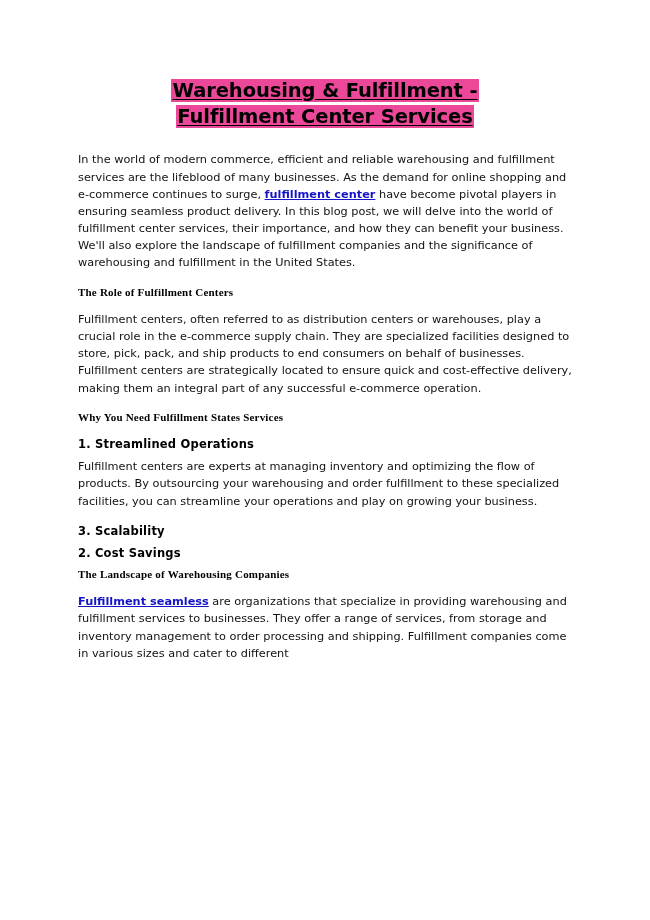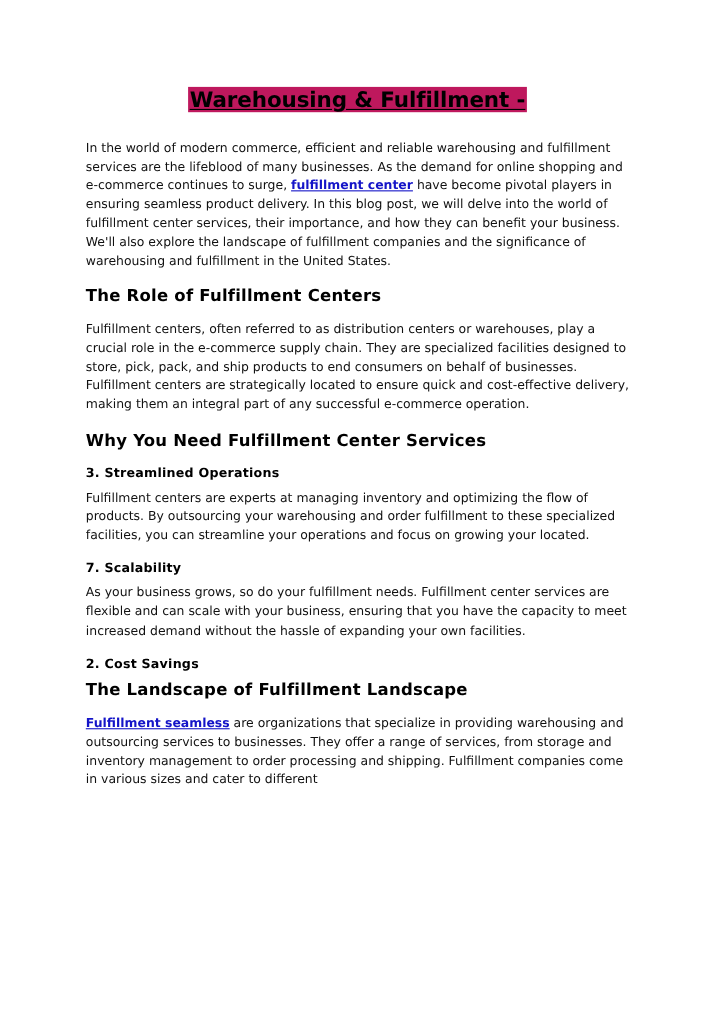--- a/index.html
+++ b/index.html
@@ -24,40 +24,41 @@
   }
   .doc-title {
     text-align: center;
     font-size: 19.5px;
     font-weight: bold;
     line-height: 1.32;
     margin: 18px 0 22px 0;
     letter-spacing: -0.1px;
   }
   .doc-title .hl {
-    background: #be185d;
+    background: #ec4899;
     text-decoration: underline;
     text-underline-offset: 2px;
     padding: 0 1px;
     box-decoration-break: clone;
     -webkit-box-decoration-break: clone;
   }
   p.body-text {
     font-size: 11.3px;
     line-height: 1.52;
     margin: 0 0 13px 0;
     text-align: left;
     color: #111;
   }
   h2.section-head {
-    font-size: 15px;
+    font-size: 11px;
     font-weight: bold;
     line-height: 1.4;
     margin: 0 0 11px 0;
     letter-spacing: 0.2px;
+    font-family: Liberation Serif, serif;
   }
   h3.sub-head {
     font-size: 11.5px;
     font-weight: bold;
     line-height: 1.4;
     margin: 0 0 6px 0;
     letter-spacing: 0.2px;
   }
   a.doc-link {
     color: #1414c8;
@@ -65,33 +66,33 @@
     font-weight: bold;
   }
 </style>
 </head>
 <body>
 
 <div class="page">
 
   <h1 class="doc-title">
     <span class="hl">Warehousing &amp; Fulfillment -</span><br>
+    <span class="hl">Fulfillment Center Services</span>
   </h1>
 
   <p class="body-text"><span>In the world of modern commerce, efficient and reliable warehousing and fulfillment services are the lifeblood of many businesses. As the demand for online shopping and e-commerce continues to surge, </span><a class="doc-link" href="#">fulfillment center</a><span> have become pivotal players in ensuring seamless product delivery. In this blog post, we will delve into the world of fulfillment center services, their importance, and how they can benefit your business. We'll also explore the landscape of fulfillment companies and the significance of warehousing and fulfillment in the United States.</span></p>
 
   <h2 class="section-head">The Role of Fulfillment Centers</h2>
   <p class="body-text">Fulfillment centers, often referred to as distribution centers or warehouses, play a crucial role in the e-commerce supply chain. They are specialized facilities designed to store, pick, pack, and ship products to end consumers on behalf of businesses. Fulfillment centers are strategically located to ensure quick and cost-effective delivery, making them an integral part of any successful e-commerce operation.</p>
 
-  <h2 class="section-head">Why You Need Fulfillment Center Services</h2>
+  <h2 class="section-head">Why You Need Fulfillment States Services</h2>
 
-  <h3 class="sub-head">3. Streamlined Operations</h3>
-  <p class="body-text">Fulfillment centers are experts at managing inventory and optimizing the flow of products. By outsourcing your warehousing and order fulfillment to these specialized facilities, you can streamline your operations and focus on growing your located.</p>
+  <h3 class="sub-head">1. Streamlined Operations</h3>
+  <p class="body-text">Fulfillment centers are experts at managing inventory and optimizing the flow of products. By outsourcing your warehousing and order fulfillment to these specialized facilities, you can streamline your operations and play on growing your business.</p>
 
-  <h3 class="sub-head">7. Scalability</h3>
-  <p class="body-text">As your business grows, so do your fulfillment needs. Fulfillment center services are flexible and can scale with your business, ensuring that you have the capacity to meet increased demand without the hassle of expanding your own facilities.</p>
+  <h3 class="sub-head">3. Scalability</h3>
 
   <h3 class="sub-head">2. Cost Savings</h3>
 
-  <h2 class="section-head">The Landscape of Fulfillment Landscape</h2>
-  <p class="body-text"><a class="doc-link" href="#">Fulfillment seamless</a><span> are organizations that specialize in providing warehousing and outsourcing services to businesses. They offer a range of services, from storage and inventory management to order processing and shipping. Fulfillment companies come in various sizes and cater to different</span></p>
+  <h2 class="section-head">The Landscape of Warehousing Companies</h2>
+  <p class="body-text"><a class="doc-link" href="#">Fulfillment seamless</a><span> are organizations that specialize in providing warehousing and fulfillment services to businesses. They offer a range of services, from storage and inventory management to order processing and shipping. Fulfillment companies come in various sizes and cater to different</span></p>
 
 </div>
 
 </body></html>

